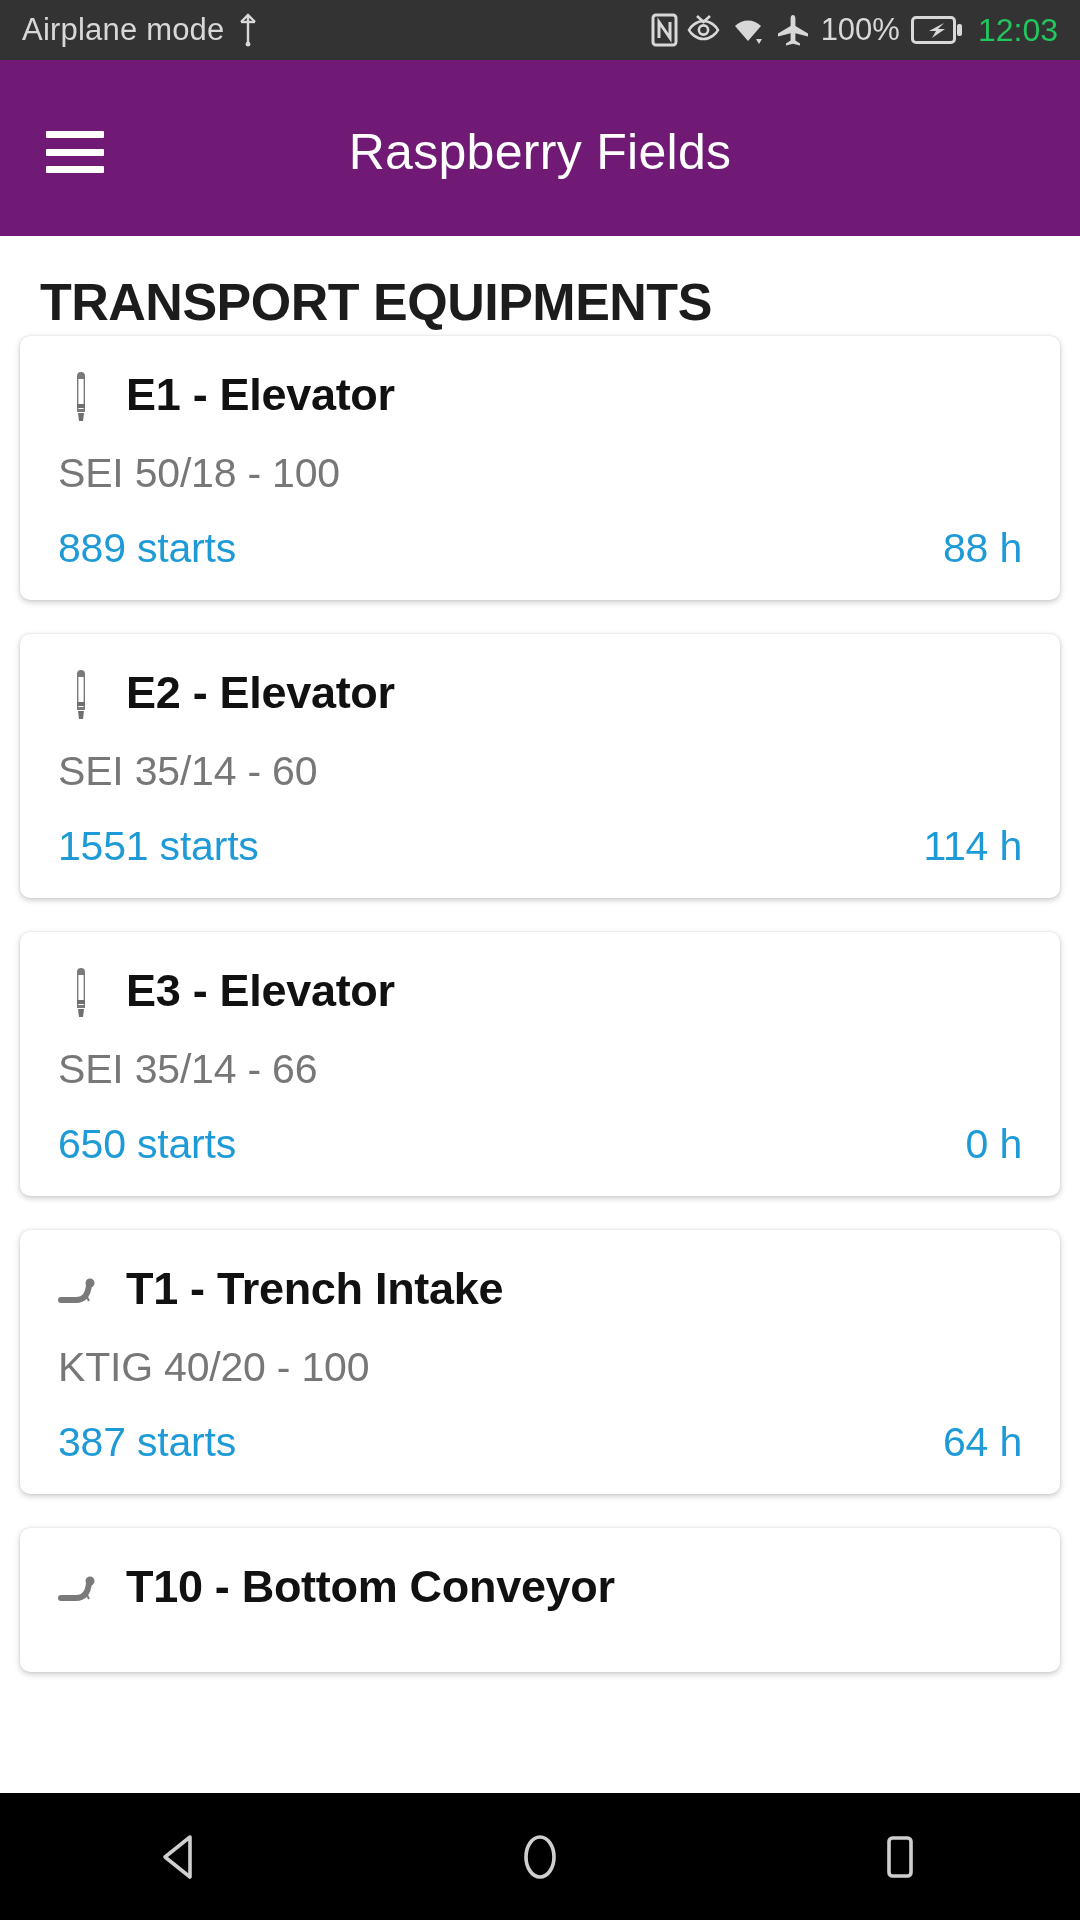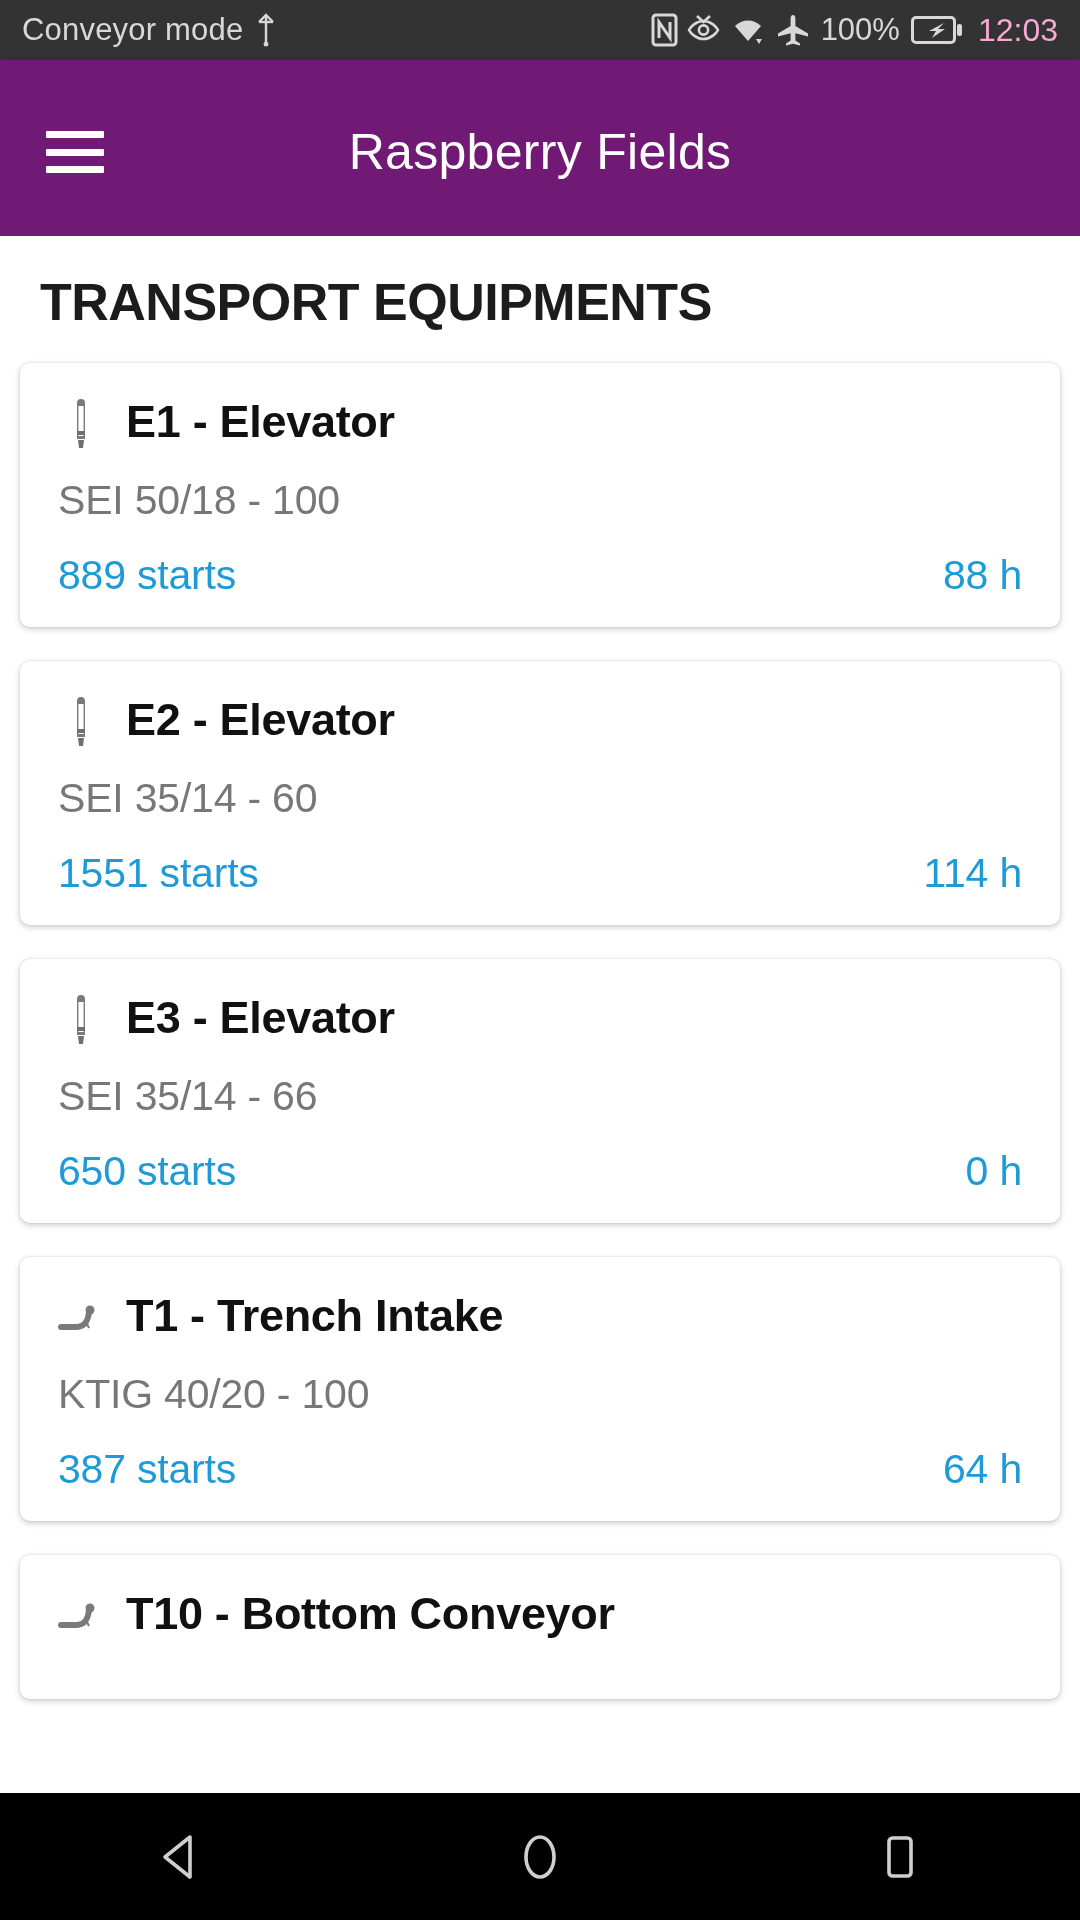--- a/index.html
+++ b/index.html
@@ -44,21 +44,21 @@
     display: inline-flex;
     align-items: center;
     justify-content: center;
   }
   .batt-pct {
     color: #d8d8d8;
     font-size: 31px;
     margin: 0 2px;
   }
   .clock {
-    color: #f9a8d4;
+    color: #22c55e;
     font-size: 32px;
     margin-left: 6px;
   }
 
   
   .app-bar {
     height: 184px;
     background: #701a75;
     display: flex;
     align-items: center;
@@ -99,21 +99,21 @@
     left: 0;
     right: 0;
     bottom: 127px;
     background: #ffffff;
     overflow: hidden;
   }
   .section-title {
     font-size: 52px;
     font-weight: bold;
     color: #1c1c1c;
-    padding: 36px 0 31px 40px;
+    padding: 36px 0 4px 40px;
     letter-spacing: -0.5px;
   }
 
   .card-list {
     padding: 0 20px;
   }
   .card {
     background: #ffffff;
     border-radius: 10px;
     box-shadow: 0 2px 6px rgba(0,0,0,0.22), 0 0 2px rgba(0,0,0,0.10);
@@ -178,21 +178,21 @@
     align-items: center;
     justify-content: center;
     cursor: pointer;
   }
 </style>
 </head>
 <body>
 
 <div class="status-bar">
   <div class="status-left">
-    <span class="status-text">Conveyor mode</span>
+    <span class="status-text">Airplane mode</span>
     <span class="sb-icon">
       <svg width="22" height="34" viewBox="0 0 22 34">
         <path d="M11 2 L11 32" stroke="#d8d8d8" stroke-width="2.4" fill="none"></path>
         <circle cx="11" cy="31.2" r="2.4" fill="#d8d8d8"></circle>
         <path d="M4 9 L11 2 L18 9" stroke="#d8d8d8" stroke-width="2.4" fill="none"></path>
         <path d="M4 9 L18 9" stroke="#d8d8d8" stroke-width="2.4" fill="none"></path>
       </svg>
     </span>
   </div>
 

